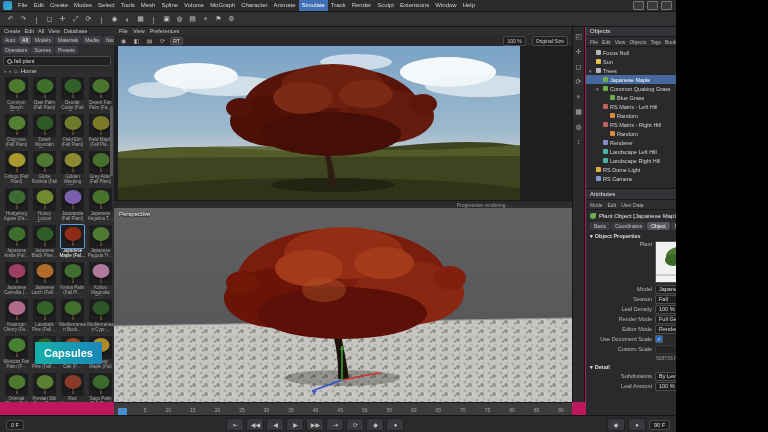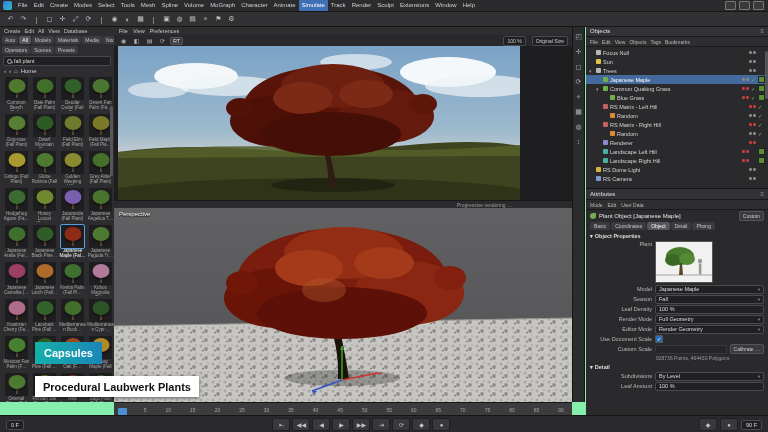--- a/index.html
+++ b/index.html
@@ -1,16 +1,16 @@
 <!DOCTYPE html>
 <html><head>
 <meta charset="utf-8">
 <style>
   html,body{margin:0;padding:0;background:#000;}
-  #root{position:relative;width:768px;height:432px;background:#86efac;overflow:hidden;
+  #root{position:relative;width:676px;height:432px;background:#be185d;overflow:hidden;
         font-family:"Liberation Sans",sans-serif;color:#c8c8c8;-webkit-font-smoothing:antialiased;}
   .nw{white-space:nowrap;}
   
   .menubar{position:absolute;left:0;top:0;right:0;height:11px;background:#2b2b2e;border-bottom:1px solid #161617;
            display:flex;align-items:center;font-size:6px;z-index:5;}
   .logo{width:9px;height:9px;margin:0 3px;border-radius:2px;background:linear-gradient(135deg,#3a7bd5,#2bc0c8);}
   .menu-items{display:flex;align-items:center;height:100%;}
   .mi{padding:0 3px;line-height:11px;color:#d0d0d0;}
   .mi.active{background:#3f6fb5;color:#fff;}
   .mb-right{margin-left:auto;display:flex;gap:3px;padding-right:4px;}
@@ -837,15 +837,14 @@
         <span class="tbtn nw">●</span>
       </div>
     <div class="bgrp">
       <span class="tbtn">◆</span>
       <span class="tbtn">●</span>
       <span class="bfield">90 F</span>
     </div>
   </div>
 
   <div class="badge">Capsules</div>
-  <div class="lower3">Procedural Laubwerk Plants</div>
 
 </div>
 
 </body></html>

